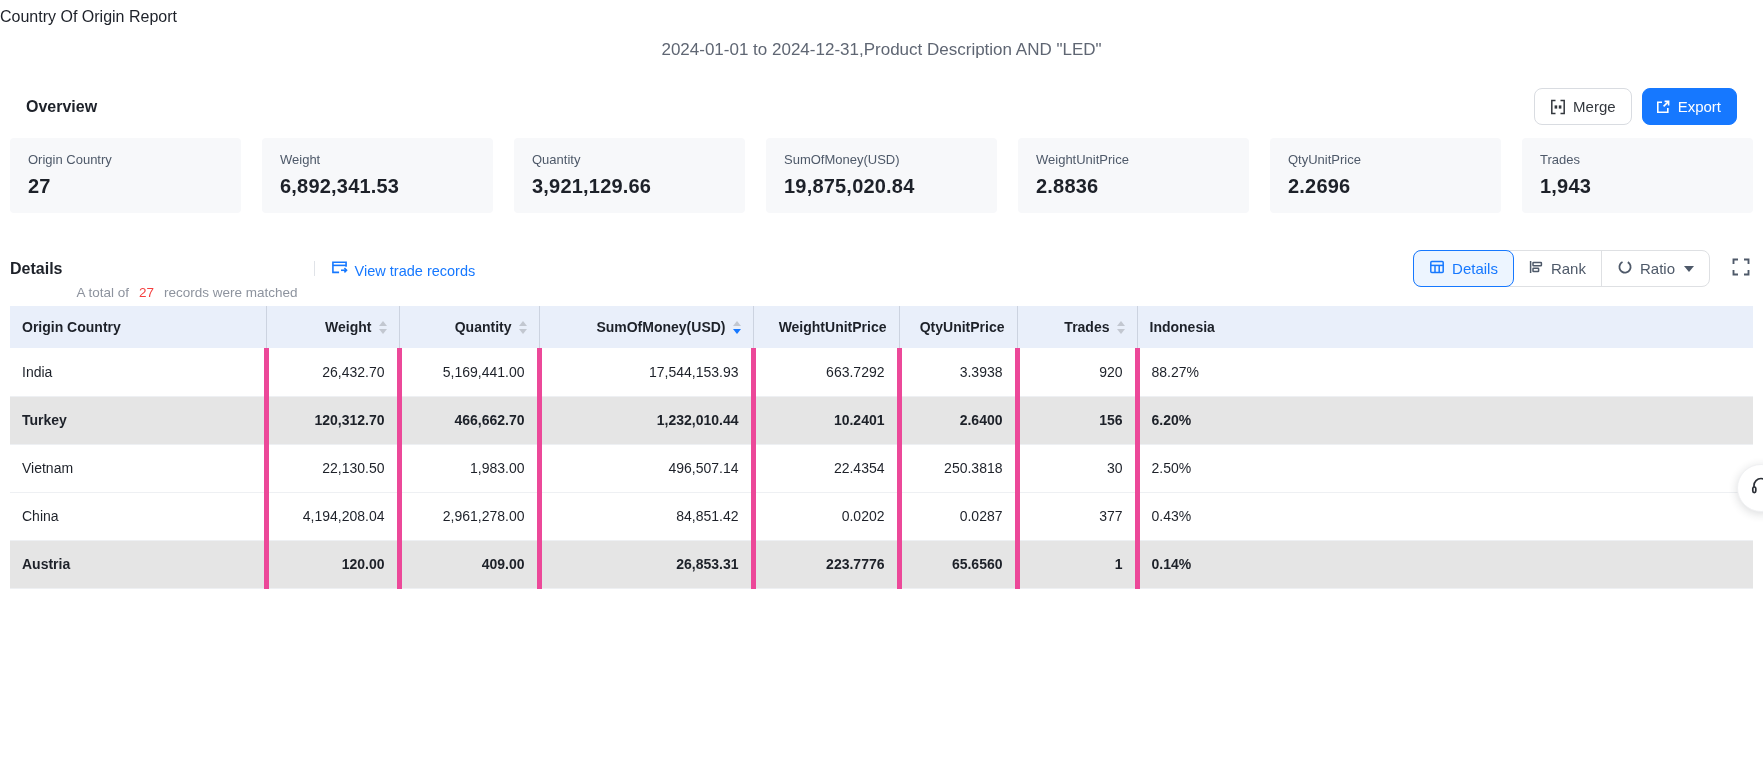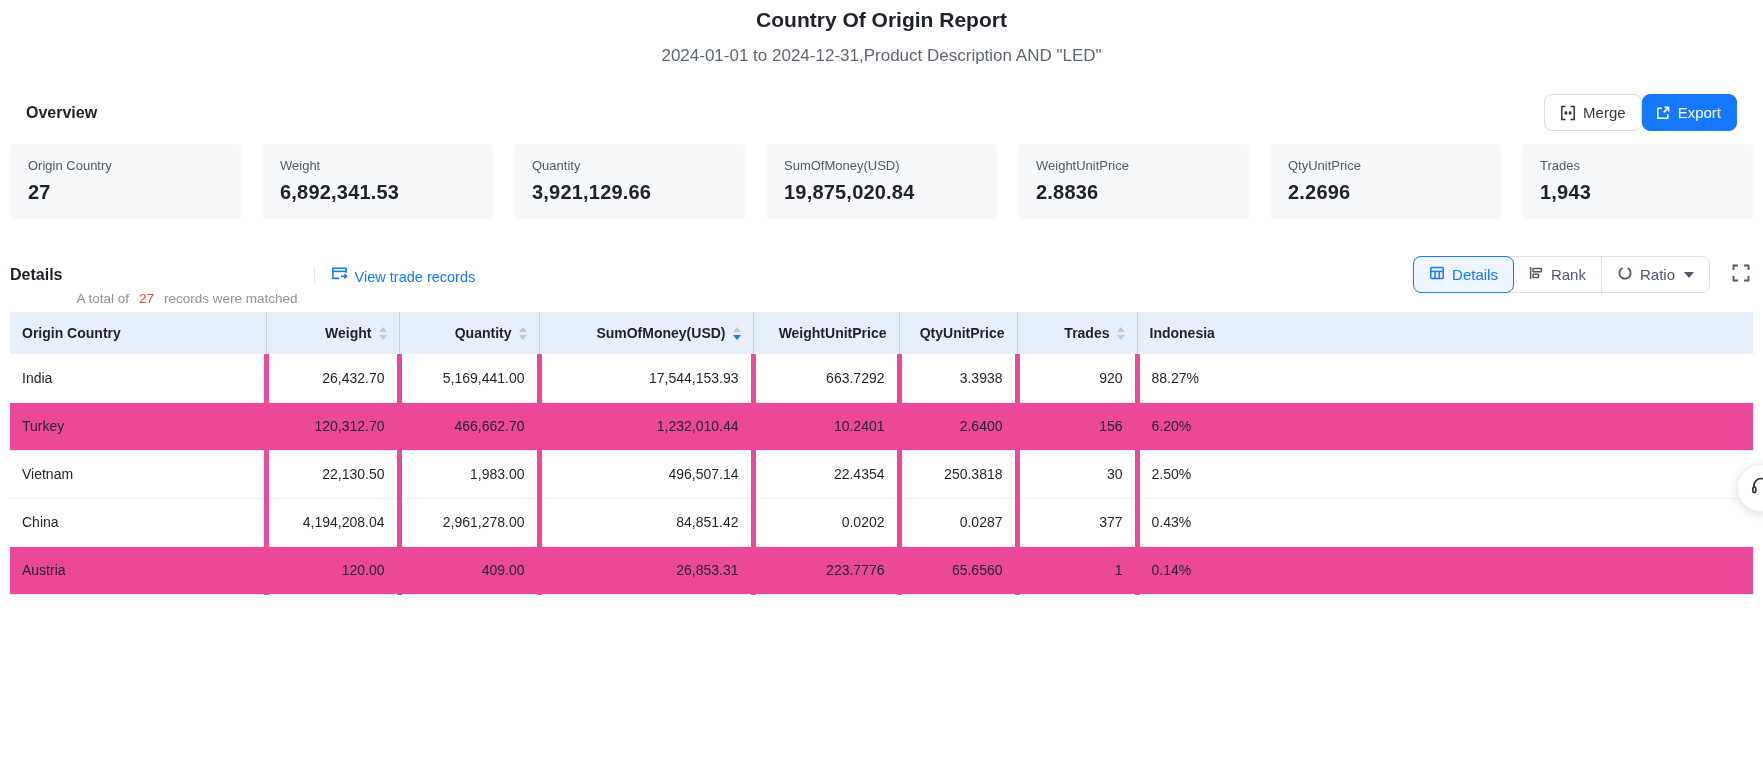--- a/index.html
+++ b/index.html
@@ -3,26 +3,26 @@
 <meta charset="utf-8">
 <style>
   * { box-sizing: border-box; }
   html,body { margin:0; padding:0; }
   body {
     width:1763px; height:776px; position:relative; overflow:hidden;
     background:#ffffff;
     font-family:"Liberation Sans","DejaVu Sans",sans-serif;
     color:#1d2129;
   }
-  .page-title { margin:8px 0 0; text-align:center; font-size:21px; font-weight:700; color:#1d2129; }
+  .page-title { margin:8px 0 0; text-align:left; font-size:16px; font-weight:400; color:#1d2129; }
   .page-subtitle { margin-top:14px; text-align:center; font-size:17px; font-weight:400; color:#5f6673; }
 
   .toolbar-row { margin:28px 26px 0; height:37px; display:flex; justify-content:space-between; align-items:center; }
   .section-heading { font-size:16px; font-weight:700; color:#1d2129; }
-  .btn-group { display:flex; }
+  .btn-group { display:flex; gap:10px; }
   .btn { display:inline-flex; align-items:center; gap:7px; height:37px; padding:0 15px;
          border-radius:8px; font-size:15px; cursor:pointer; border:1px solid #d9dce1; background:#fff; color:#33373d; }
   .btn.primary { background:#1678ff; border-color:#1678ff; color:#fff;padding-left:12px; }
   .btn svg { display:block; }
 
   .cards-row { margin:13px 10px 0; display:flex; gap:21px; }
   .card { flex:1 1 0; height:75px; background:#f7f8fa; border-radius:4px; padding:14px 18px 0; }
   .card-label { font-size:13px; color:#4e5969; }
   .card-value { margin-top:8px; font-size:20px; font-weight:700; color:#1d2129; letter-spacing:.2px; }
 
@@ -48,21 +48,21 @@
   thead th:not(:last-child) { border-right:1px solid #ccd3e0; }
   .th-inner { display:flex; align-items:center; gap:7px; }
   .align-right .th-inner { justify-content:flex-end; }
   .align-left .th-inner { justify-content:flex-start; }
   .sort-carets { display:inline-flex; flex-direction:column; gap:3px; }
   .caret-up { width:0; height:0; border-left:4.5px solid transparent; border-right:4.5px solid transparent; border-bottom:5.5px solid #c2c7d0; }
   .caret-down { width:0; height:0; border-left:4.5px solid transparent; border-right:4.5px solid transparent; border-top:5.5px solid #c2c7d0; }
   .caret-down.active { border-top-color:#1678ff; }
   tbody td { height:48px; font-size:14px; color:#1d2129; padding:0 12px; border-bottom:1px solid #eef0f3; background:#fff; }
   tbody td:not(:last-child) { border-right:5px solid #ec4899; }
-  tbody tr.stripe td { background:#ec4899; }
+  tbody tr.stripe td { background:#e5e5e5;font-weight:bold; }
   td.align-right { text-align:right; }
   td.align-left { text-align:left; }
 
   .float-support {
     position:absolute; top:464px; right:-22px; width:48px; height:48px; border-radius:50%;
     background:#fff; border:1px solid #f0f1f3; box-shadow:0 2px 10px rgba(31,35,41,.16);
     display:flex; align-items:center; justify-content:center; cursor:pointer; color:#2b2f36;
   }
 </style>
 </head>

